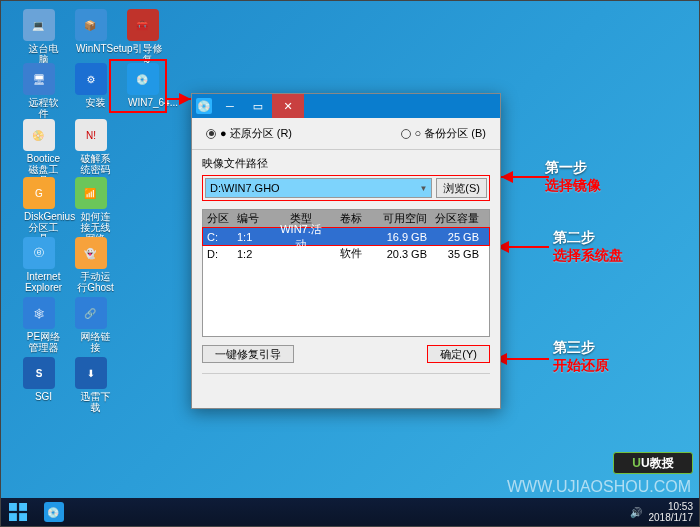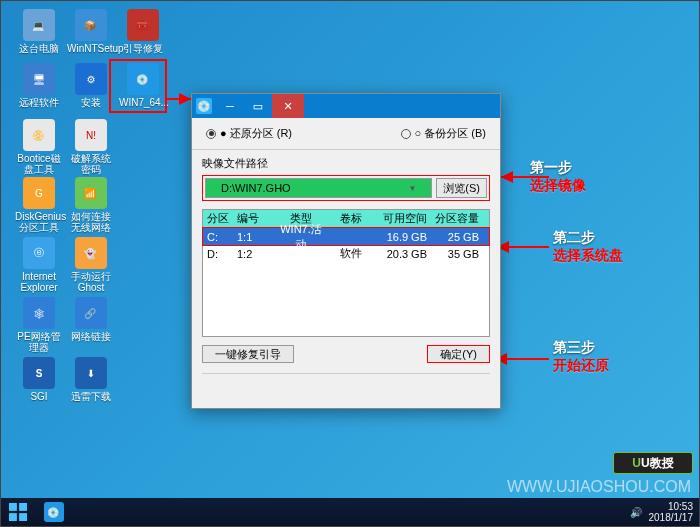--- a/index.html
+++ b/index.html
@@ -11,21 +11,21 @@
   position: relative;
   border: 1px solid #444;
 }
 
 .desktop { position: absolute; top: 0; left: 0; width: 700px; height: 500px; }
 .dicon {
   position: absolute; width: 48px; text-align: center;
   color: #fff; font-size: 10px;
 }
 .dicon .ic { width: 32px; height: 32px; margin: 0 auto 2px; display: flex; align-items: center; justify-content: center; border-radius: 4px; }
-.dicon .lbl { line-height: 11px; text-shadow: 0 1px 1px rgba(0,0,0,.5); }
+.dicon .lbl { line-height: 11px; text-shadow: 0 1px 1px rgba(0,0,0,.5); margin-left: 9px; }
 
 
 .hl-box { position: absolute; border: 2px solid #f00; }
 
 
 .arrow { position: absolute; stroke: #f00; stroke-width: 2; fill: none; }
 .arrowhead { fill: #f00; }
 
 
 .anno { position: absolute; color: #fff; font-size: 14px; font-weight: bold; text-shadow: 0 1px 2px rgba(0,0,0,.6); }
@@ -51,29 +51,29 @@
 
 .radios { display: flex; gap: 40px; margin-bottom: 8px; padding: 0 4px; }
 .radio { display:flex; align-items:center; gap:4px; }
 .radiodot { width:10px;height:10px;border:1px solid #555;border-radius:50%;display:inline-flex;align-items:center;justify-content:center; }
 .radiodot.sel::after{content:"";width:5px;height:5px;background:#333;border-radius:50%;}
 
 .hr { border-top:1px solid #ccc; margin: 0 -10px 6px; }
 
 .fieldrow { margin-bottom:4px; }
 .pathbox { display:flex; gap:4px; }
-.pathinput { flex:1; height:20px; border:1px solid #999; background:#22c55e; padding:0 15px; font-size:11px; display:flex; align-items:center; justify-content: space-between;}
+.pathinput { flex:1; height:20px; border:1px solid #999; background:#7dd3fc; padding:0 4px; font-size:11px; display:flex; align-items:center; justify-content: space-between;}
 .pathinput .dd { font-size:8px; color:#555; }
 .btn { height:20px; padding:0 6px; background:#e8e8e8; border:1px solid #999; font-size:11px; display:flex; align-items:center; }
 .btn.big { height:14px; padding:8px 12px; }
 
 .hl-red { border:1.5px solid #f00; }
 
 .parttable { border:1px solid #999; background:#fff; margin:8px 0; height:128px; font-size:11px; position:relative; }
-.thead { display:flex; background:#5eead4; border-bottom:1px solid #ccc; height:18px; align-items:center; }
+.thead { display:flex; background:#a3a3a3; border-bottom:1px solid #ccc; height:18px; align-items:center; }
 .thead > div, .trow > div { padding:0 4px; overflow:hidden; }
 .c1{width:30px;} .c2{width:38px;} .c3{width:60px;text-align:center;} .c4{width:40px;text-align:center;} .c5{width:60px;text-align:right;} .c6{width:52px;text-align:right;}
 .trow { display:flex; height:17px; align-items:center; }
 .trow.sel { background:#2f6fd0; color:#fff; }
 
 .bottomrow { display:flex; justify-content:space-between; margin-top:4px; }
 
 .footline { font-size:10px; color:#333; margin-top:10px; border-top:1px solid #ccc; padding-top:4px; display:flex; gap:6px; }
 
 
@@ -175,21 +175,21 @@
 
   <path d="M166,98 L190,98" class="arrow" marker-end="url(#ah)"></path>
 
   <path d="M548,176 L500,176" class="arrow" marker-end="url(#ah)"></path>
 
   <path d="M548,246 L496,246" class="arrow" marker-end="url(#ah)"></path>
 
   <path d="M548,358 L494,358" class="arrow" marker-end="url(#ah)"></path>
 </svg>
 
-<div class="anno" style="left:529px;top:158px">
+<div class="anno" style="left:544px;top:158px">
   <div>第一步</div>
     <div class="red">选择镜像</div>
 </div>
 <div class="anno" style="left:552px;top:228px">
   <div>第二步</div>
     <div class="red">选择系统盘</div>
 </div>
 <div class="anno" style="left:552px;top:338px">
   <div>第三步</div>
     <div class="red">开始还原</div>

